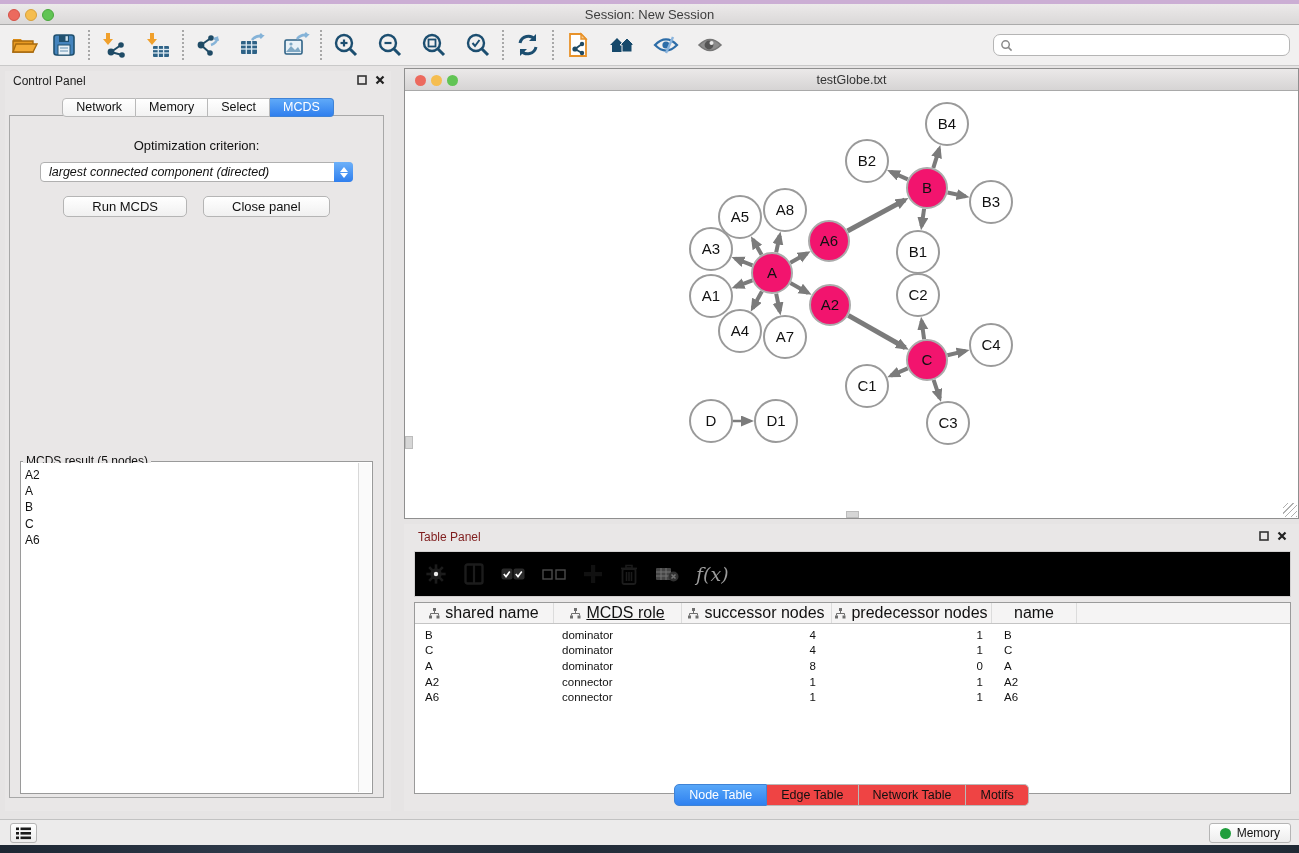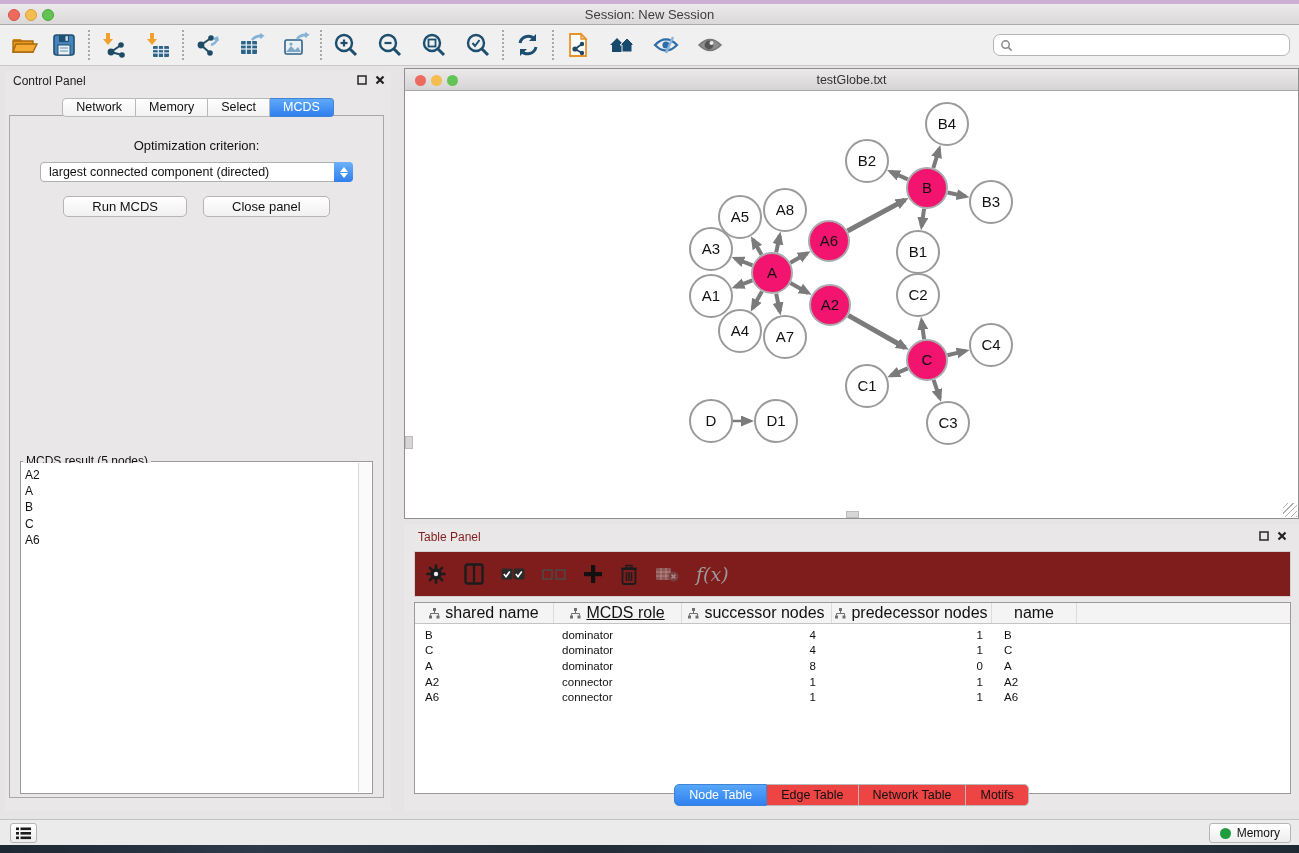--- a/index.html
+++ b/index.html
@@ -39,21 +39,21 @@
   .cp-tabs { position:relative; z-index:2; display:flex; justify-content:center; margin-top:7px; }
   .cp-tab { height:19px; line-height:17px; padding:0 13px; font-size:12.5px; background:linear-gradient(#ffffff,#f2f2f2);
     border:1px solid #b9b9b9; border-left:none; color:#111; }
   .cp-tab:first-child { border-left:1px solid #b9b9b9; border-radius:4px 0 0 4px; }
   .cp-tab:last-child { border-radius:0 4px 4px 0; }
   .cp-tab.active { background:linear-gradient(#5fa9f8,#2f7fee); color:#fff; border-color:#3f83d6; }
   .cp-content { position:absolute; left:4px; right:7px; top:44px; bottom:13px; border:1px solid #a8a8a8; }
   .opt-label { text-align:center; margin-top:22px; font-size:13px; color:#111; }
   .select-row { display:flex; justify-content:center; margin-top:9px; }
   .mac-select { width:313px; height:20px; background:#fff; border:1px solid #b0b0b0; border-radius:4px;
-    display:flex; align-items:center; position:relative; }
+    display:flex; align-items:center; position:relative;font-style:italic; }
   .mac-select .sel-text { flex:1; font-size:12.5px; padding-left:8px; color:#111; white-space:nowrap; }
   .mac-select .stepper { width:19px; height:20px; margin:-1px -1px -1px 0; border-radius:0 4px 4px 0;
     background:linear-gradient(#6db1f9,#2f7fee); display:flex; flex-direction:column; align-items:center; justify-content:center; gap:1px; }
   .btn-row { display:flex; justify-content:center; gap:16px; margin-top:14px; }
   .mac-btn { height:21px; padding:0 28px; font-size:13px; color:#111; background:linear-gradient(#ffffff,#f0f0f0);
     border:1px solid #b5b5b5; border-radius:5px; }
   .result-box { position:absolute; left:10px; right:10px; top:345px; bottom:3px; border:1px solid #9a9a9a; background:#fff; }
   .result-legend { position:absolute; top:-8px; left:2px; background:#e9e7e7; padding:0 3px; font-size:12px; color:#111; }
   .result-list { position:absolute; inset:1px 14px 1px 1px; background:#fff; padding:4px 0 0 3px; }
   .result-item { font-size:12px; line-height:16.2px; color:#111; }
@@ -69,21 +69,21 @@
   .net-canvas svg.graph { position:absolute; left:0; top:0; }
   .vthumb { position:absolute; left:0; top:345px; width:8px; height:13px; background:#d6d6d6; border:1px solid #bcbcbc; }
   .hthumb { position:absolute; left:441px; bottom:0; width:13px; height:7px; background:#d6d6d6; border:1px solid #bcbcbc; }
   .resize-grip { position:absolute; right:1px; bottom:1px; width:14px; height:14px;
     background:repeating-linear-gradient(135deg, transparent 0 3px, #b0b0b0 3px 4px); }
 
   
   .table-panel { position:absolute; left:404px; top:457px; right:0; bottom:0; background:#e9e7e7; }
   .tp-header { position:relative; height:24px; }
   .tp-header .ph-title { position:absolute; left:14px; top:6px; font-size:12px; color:#7f1d1d; }
-  .tp-toolbar { position:absolute; left:10px; right:8px; top:27px; height:46px; background:#7f1d1d;
+  .tp-toolbar { position:absolute; left:10px; right:8px; top:27px; height:46px; background:#000000;
     border:1px solid #d2d0d0; display:flex; align-items:center; padding-left:10px; gap:17px; }
   .tpi { display:flex; align-items:center; justify-content:center; }
   .fx { font-family:"DejaVu Serif","Liberation Serif",serif; font-style:italic; font-size:19px; color:#9b9b9b; }
   .tbl-wrap { position:absolute; left:10px; right:8px; top:78px; height:192px; background:#fff; border:1px solid #9a9a9a; overflow:hidden; }
   .tbl-head { display:flex; height:21px; background:#f5f4f4; border-bottom:1px solid #c4c4c4; }
   .th { display:flex; align-items:center; justify-content:center; gap:5px; font-size:16px; color:#111; border-right:1px solid #dcdcdc; }
   .tbl-row { display:flex; height:15.6px; align-items:center; }
   .td { font-size:11.5px; color:#111; overflow:hidden; white-space:nowrap; }
   .c0 { width:139px; padding-left:10px; } .c1 { width:128px; padding-left:8px; }
   .c2 { width:150px; text-align:right; padding-right:16px; } .c3 { width:160px; text-align:right; padding-right:9px; }

